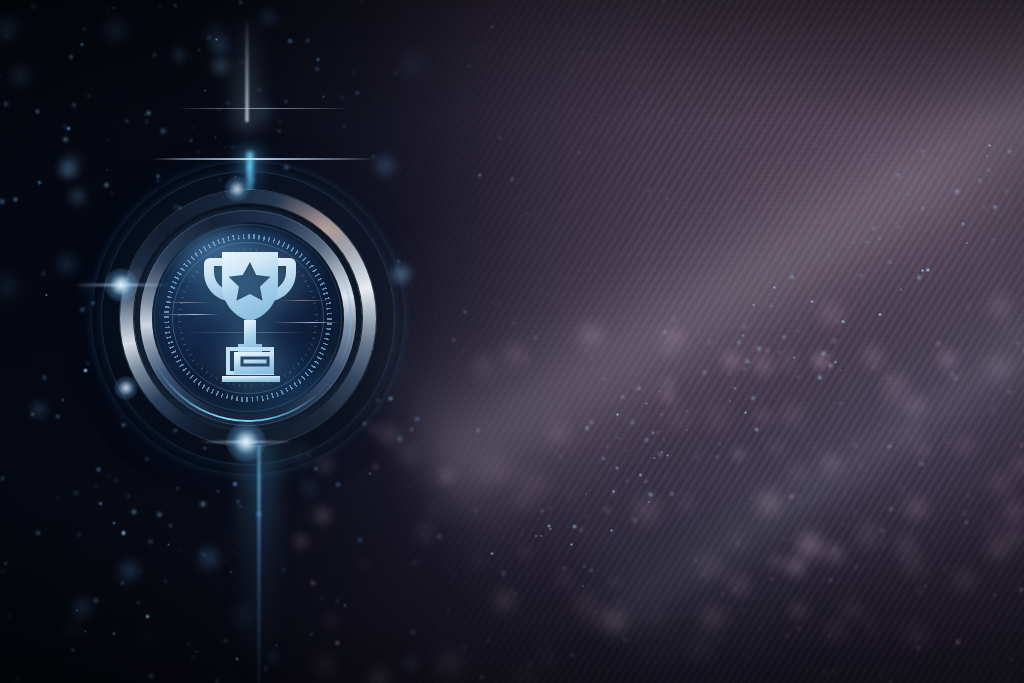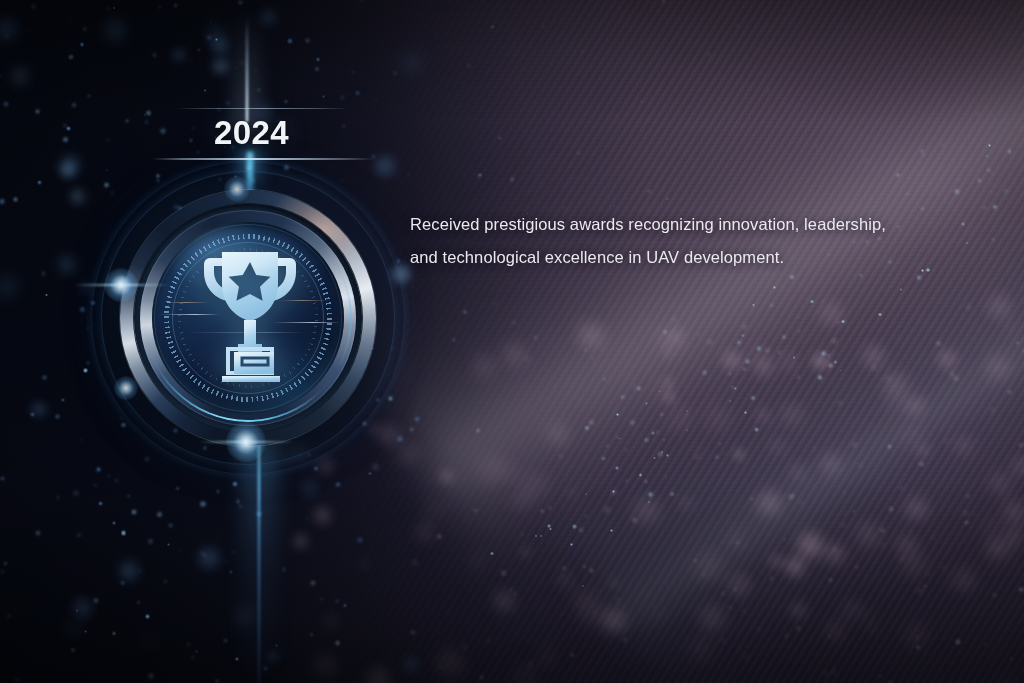--- a/index.html
+++ b/index.html
@@ -1198,21 +1198,20 @@
   <div class="bg-vignette"></div>
 
   <div class="beam-top-glow"></div>
   <div class="beam-top"></div>
   <div class="beam-mid-glow"></div>
   <div class="beam-mid"></div>
   <div class="beam-bottom-glow"></div>
   <div class="beam-bottom"></div>
 
   <div class="divider divider-top"></div>
-  <div class="year">2024</div>
   <div class="divider divider-bottom"></div>
 
   <div class="badge-wrap">
     <div class="halo-ring halo-a"></div>
     <div class="halo-ring halo-b"></div>
 
     <div class="badge">
       <div class="bezel"></div>
       <div class="bezel-warm"></div>
       <div class="groove"></div>
@@ -1268,16 +1267,15 @@
       <div class="flare flare-core" style="left:-16px; top:78px;  width:34px; height:34px;"></div>
       <div class="flare-streak" style="left:-46px; top:94px; width:96px;"></div>
       <div class="flare flare-core" style="left:106px; top:232px; width:40px; height:40px;"></div>
       <div class="flare-streak" style="left:78px; top:251px; width:96px;"></div>
       <div class="flare flare-core" style="left:-6px; top:186px; width:24px; height:24px; opacity:.8;"></div>
       <div class="flare flare-core" style="left:104px; top:-14px; width:26px; height:26px; opacity:.75;"></div>
     </div>
   </div>
 
   <div class="content">
-    <p class="body-copy">Received prestigious awards recognizing innovation, leadership, and technological excellence in UAV development.</p>
   </div>
 
 </div>
 
 </body></html>

